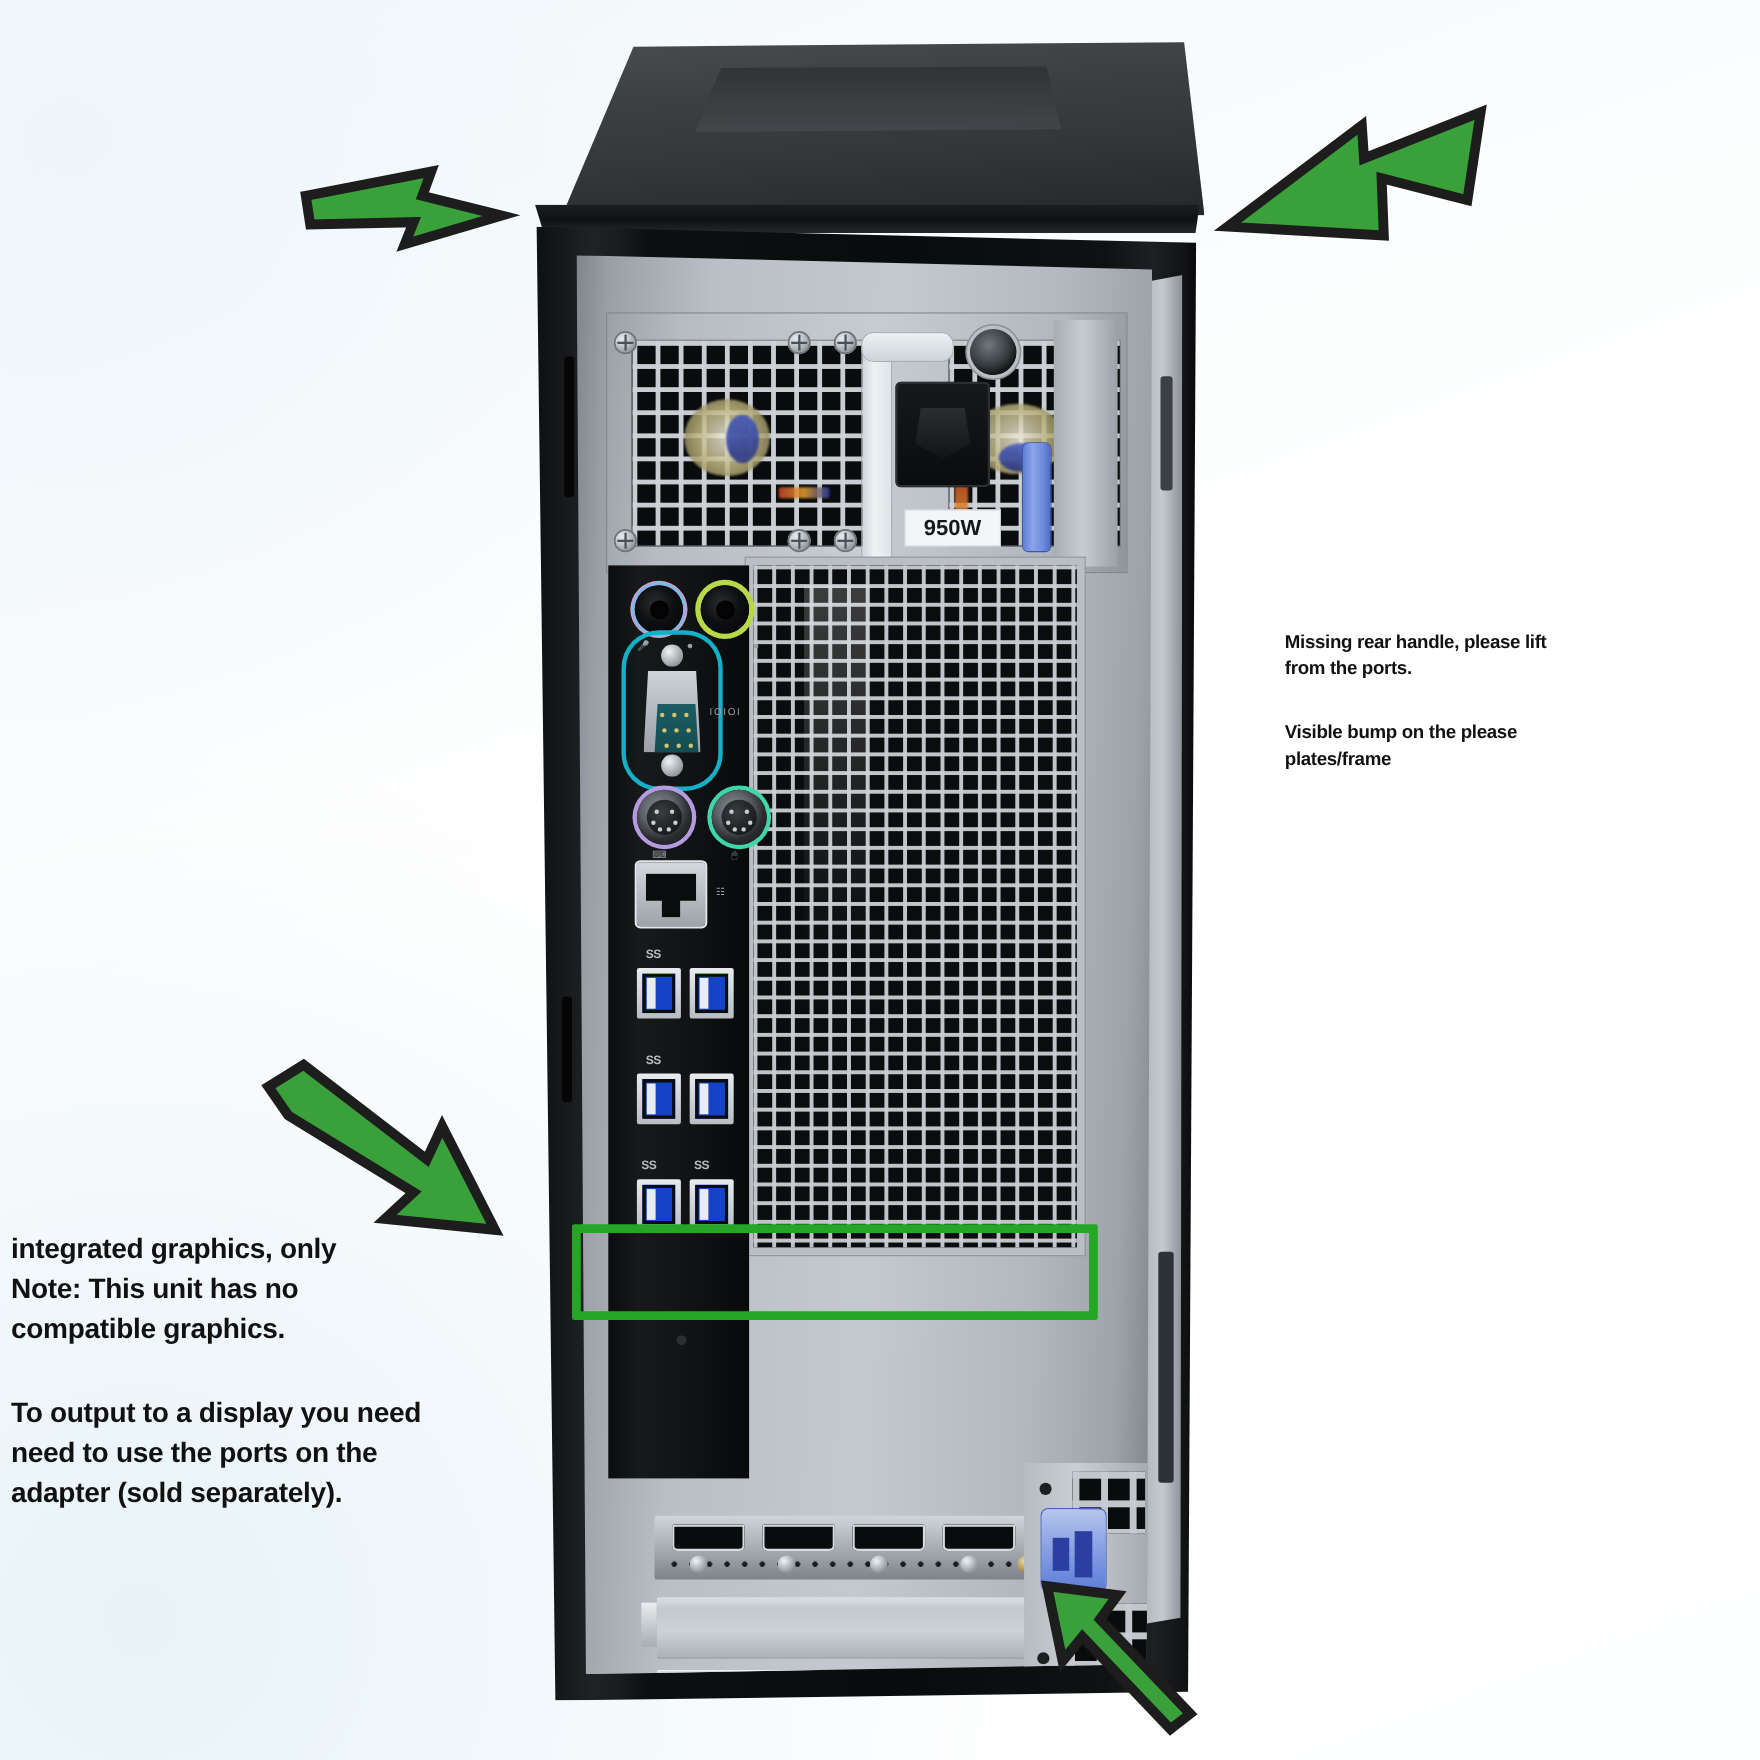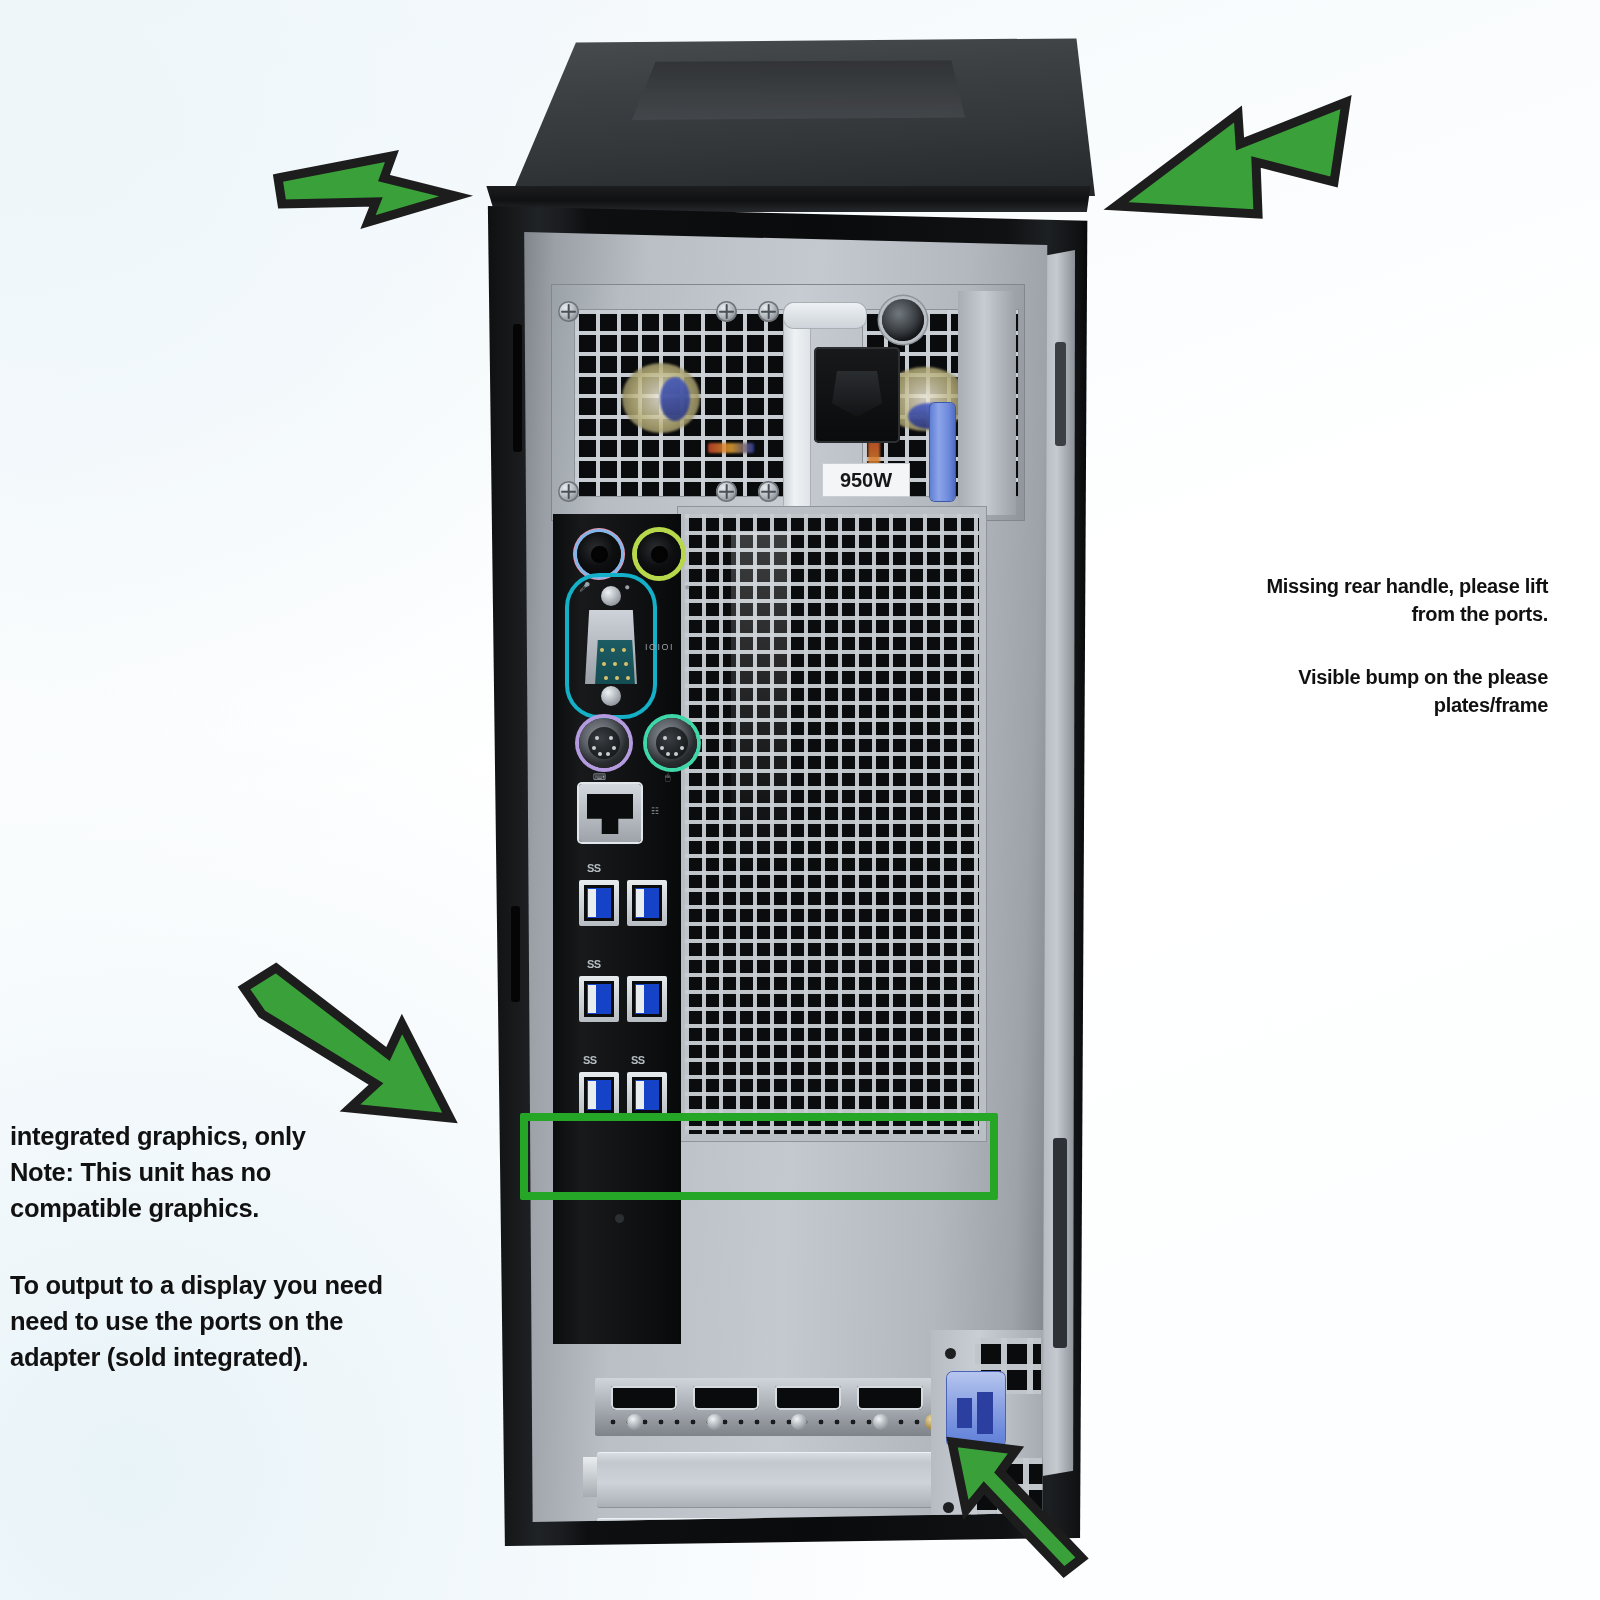--- a/index.html
+++ b/index.html
@@ -19,21 +19,21 @@
   
   .anno{
     position:absolute;
     color:#111111;
     font-weight:700;
     font-family:"Liberation Sans",sans-serif;
     letter-spacing:-0.3px;
     line-height:1.42;
     -webkit-font-smoothing:antialiased;
   }
-  #note-right{ right:52px; top:572px; width:380px; text-align:right; font-size:20px;}
+  #note-right{ right:52px; top:572px; width:380px; text-align:left; font-size:17px;}
   #note-right .blk2{ margin-top:34px;}
   #note-left{ left:10px; top:1118px; width:400px; text-align:left; font-size:25.5px;}
   #note-left .blk2{ margin-top:40px;}
 
   
   .arrow{position:absolute;}
   .arrow svg{display:block;overflow:visible;}
   .arrow path{ fill:#3aa13a; stroke:#1d1d1d; stroke-width:9; stroke-linejoin:miter;}
 
   
@@ -524,17 +524,17 @@
 
   <div class="anno" id="note-left">
     <div class="blk1">
       <div>integrated graphics, only</div>
       <div>Note: This unit has no</div>
       <div>compatible graphics.</div>
     </div>
     <div class="blk2">
       <div>To output to a display you need</div>
       <div>need to use the ports on the</div>
-      <div>adapter (sold integrated).</div>
+      <div>adapter (sold separately).</div>
     </div>
   </div>
 
 </div>
 
 </body></html>

